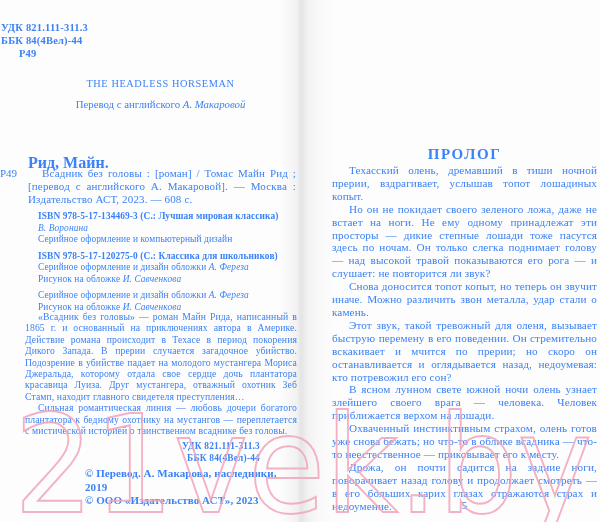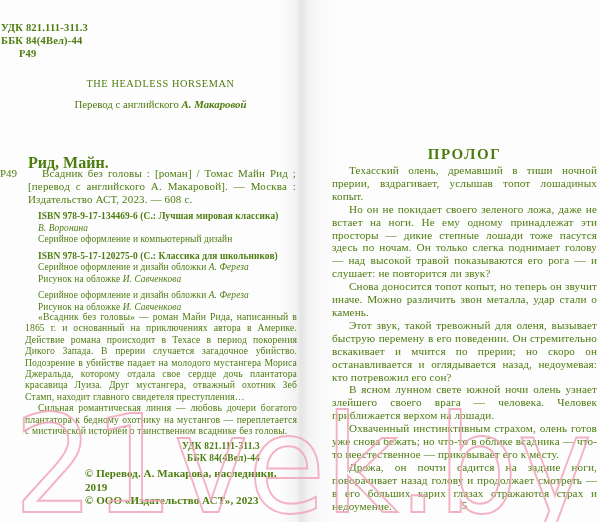--- a/index.html
+++ b/index.html
@@ -1,19 +1,19 @@
 <!DOCTYPE html>
 <html lang="ru"><head>
 <meta charset="utf-8">
 <style>
   * { margin:0; padding:0; box-sizing:border-box; }
   html,body { width:600px; height:522px; background:#ffffff; }
   .spread {
     position:relative; width:600px; height:522px; overflow:hidden;
-    background:#fdfdfd; color:#4d7c0f;
+    background:#fdfdfd; color:#3b82f6;
     font-family:"Liberation Serif","DejaVu Serif",serif;
   }
   .page { position:absolute; top:0; height:522px; }
   .page-left  { left:0;   width:300px; }
   .page-right { left:300px; width:300px; }
 
   .gutter-shadow {
     position:absolute; left:280px; top:0; width:60px; height:522px;
     background:linear-gradient(90deg,
       rgba(110,110,110,0) 0%,
@@ -26,21 +26,21 @@
   }
 
   
   .codes-top { position:absolute; left:1px; top:21px; font-size:10.5px; font-weight:bold; line-height:13px; letter-spacing:.2px; }
   .codes-top .indent { padding-left:18px; }
 
   .header-en { position:absolute; left:25px; top:77px; width:271px; text-align:center; }
   .header-en .author { font-weight:bold; font-size:11px; letter-spacing:.4px; }
   .header-en .title-en { font-weight:normal; font-size:10.3px; letter-spacing:.6px; margin-top:1px; }
   .header-en .trans { margin-top:9px; font-size:10.8px; }
-  .header-en .trans i { font-weight:bold; }
+  .header-en .trans i { font-weight:normal; }
 
   .catalog-author { position:absolute; left:28px; top:154px; font-weight:bold; font-size:16px; }
   .catalog-code { position:absolute; left:0; top:167px; font-size:11px; }
   .catalog-entry {
     position:absolute; left:28px; top:167px; width:268px;
     font-size:11px; line-height:13.2px; text-align:justify; text-indent:14px; letter-spacing:.15px;
   }
 
   .isbn-area { position:absolute; left:38px; top:211px; width:258px; font-size:9.4px; line-height:11.5px; letter-spacing:.1px; }
   .isbn-block { margin-bottom:5px; }
@@ -85,21 +85,21 @@
         <i>А. Макаровой</i>
       </div>
     </div>
 
     <div class="catalog-author">Рид, Майн.</div>
     <div class="catalog-code">Р49</div>
     <div class="catalog-entry">Всадник без головы : [роман] / Томас Майн Рид ; [перевод с английского А. Макаровой]. — Москва : Издательство АСТ, 2023. — 608 с.</div>
 
     <div class="isbn-area">
       <div class="isbn-block">
-        <div class="isbn-line">ISBN 978-9-17-134469-6 (С.: Лучшая мировая классика)</div>
+        <div class="isbn-line">ISBN 978-5-17-134469-3 (С.: Лучшая мировая классика)</div>
         <div><span></span> <i>В. Воронина</i></div>
         <div><span>Серийное оформление и компьютерный дизайн</span> <i></i></div>
       </div>
       <div class="isbn-block">
         <div class="isbn-line">ISBN 978-5-17-120275-0 (С.: Классика для школьников)</div>
         <div><span>Серийное оформление и дизайн обложки</span> <i>А. Фереза</i></div>
         <div><span>Рисунок на обложке</span> <i>И. Савченкова</i></div>
       </div>
       <div class="isbn-block">
         <div><span>Серийное оформление и дизайн обложки</span> <i>А. Фереза</i></div>

